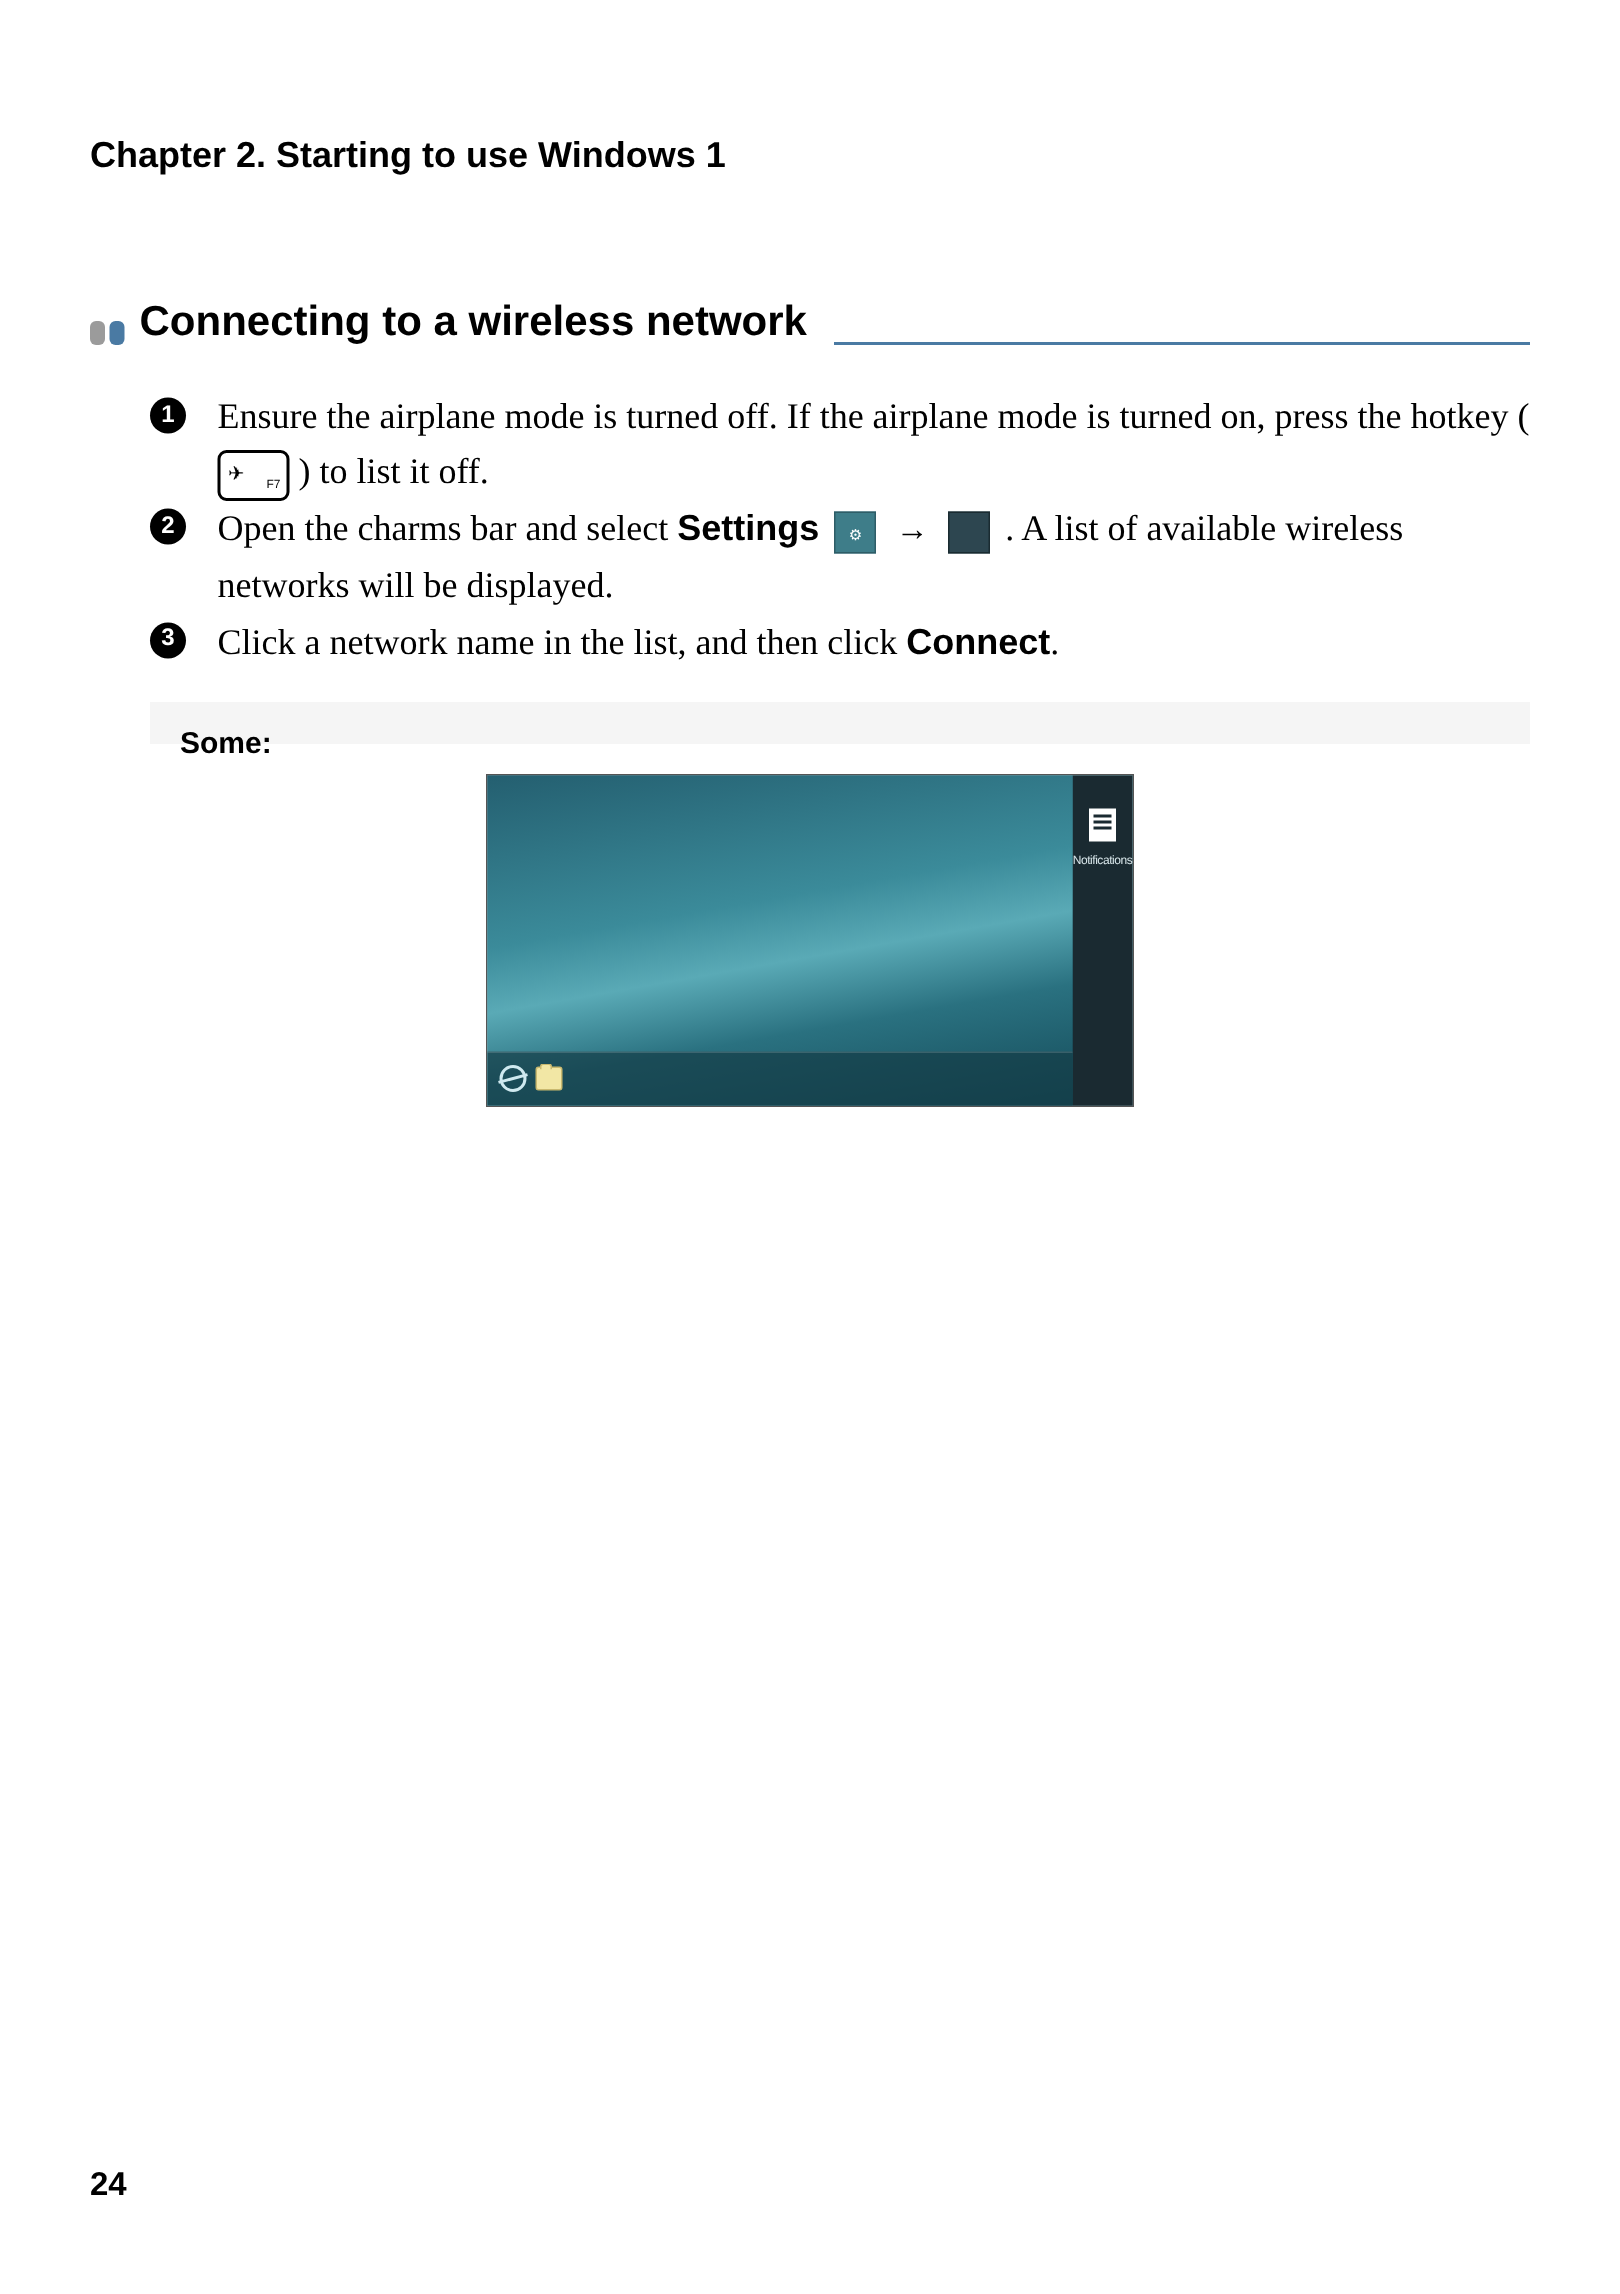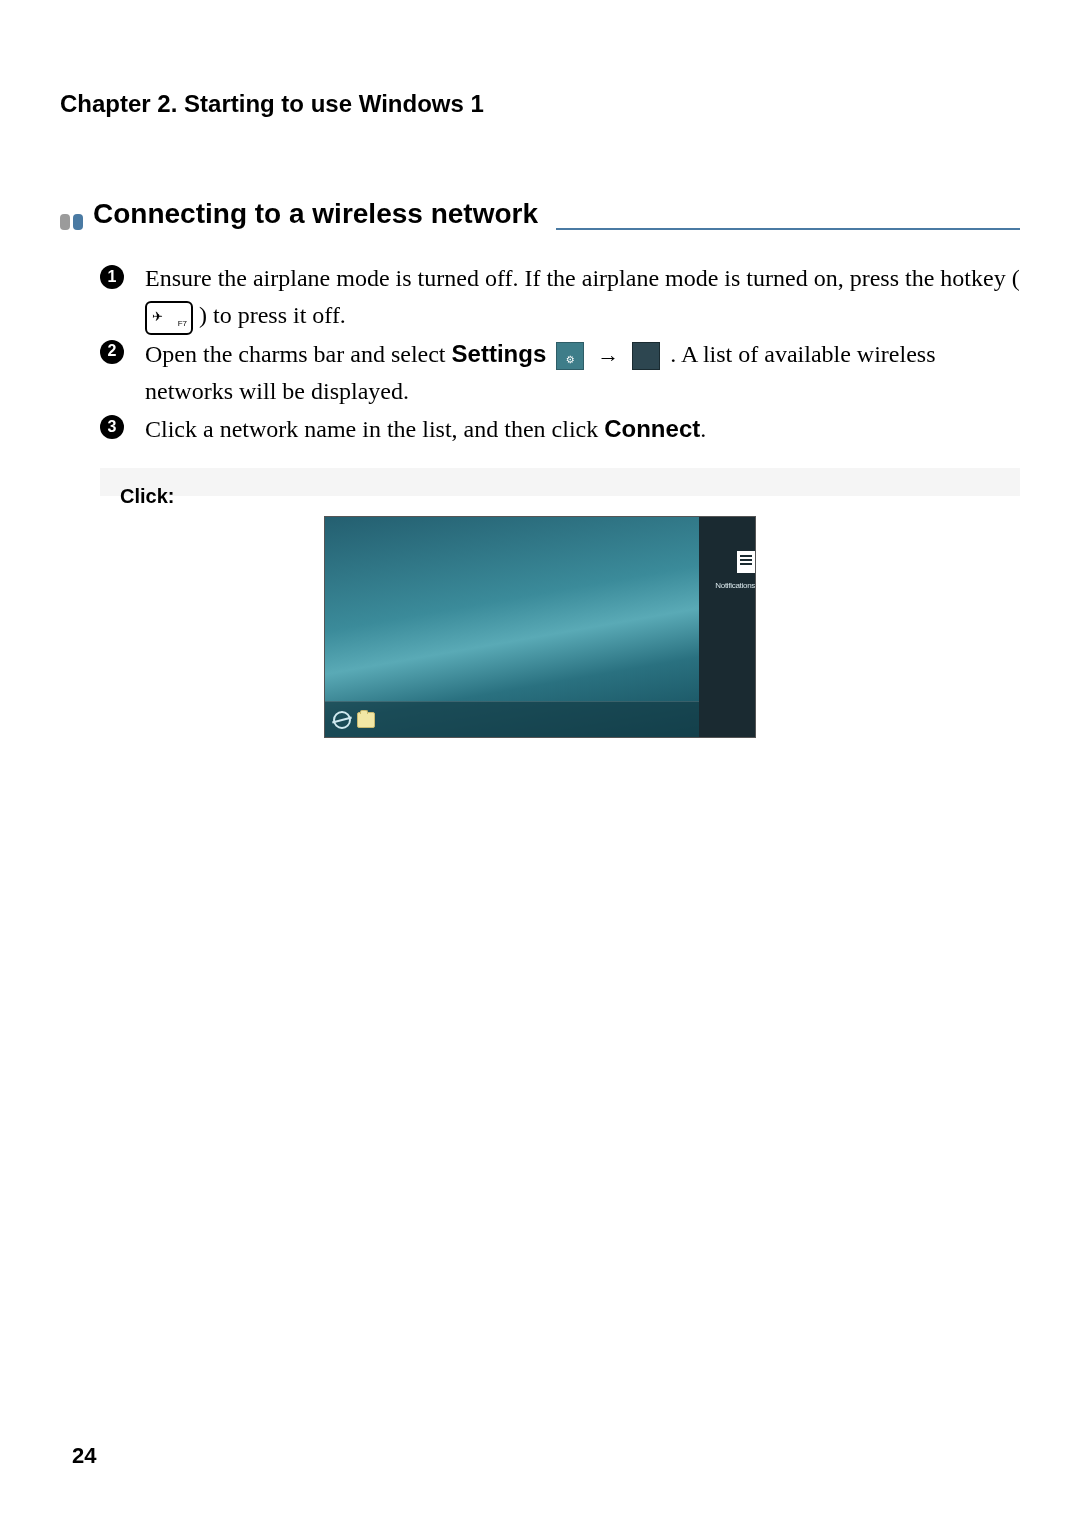--- a/index.html
+++ b/index.html
@@ -204,46 +204,46 @@
   .ie-icon::after{
     content:"";
     position:absolute; left:-3px; top:6px; width:20px; height:2px; background:#cfe9ef; transform:rotate(-15deg);
   }
   .explorer-icon {
     width: 16px; height: 14px; background:#f2e7a5; border:1px solid #c9b96f; border-radius:2px;
     position: relative;
   }
   .explorer-icon::before{content:"";position:absolute;left:2px;top:-3px;width:6px;height:3px;background:#f2e7a5;border:1px solid #c9b96f;border-bottom:none;border-radius:2px 2px 0 0;}
   .sidebar {
-    width: 56px;
+    width: 40px;
     background: #1a2a31;
     display: flex;
     flex-direction: column;
-    align-items: flex-end;
-    padding-top: 34px;
+    align-items: center;
+    padding-top: 22px;
     box-sizing: border-box;
   }
   .notif-icon {
     width: 18px;
     height: 22px;
     background: #fff;
     position: relative;
     margin-bottom: 8px;
   }
   .notif-icon::before{content:"";position:absolute;left:3px;top:4px;width:12px;height:2px;background:#1a2a31;box-shadow:0 4px 0 #1a2a31, 0 8px 0 #1a2a31;}
   .notif-label {
     color: #d8e6ea;
     font-family: Arial, sans-serif;
     font-size: 8px;
     letter-spacing: -0.3px;
   }
   .page-num {
     position: absolute;
     bottom: 60px;
-    left: 72px;
+    left: 60px;
     font-family: Arial, Helvetica, sans-serif;
     font-weight: bold;
     font-size: 22px;
   }
 </style>
 </head>
 <body>
 
 <div class="page">
 
@@ -260,42 +260,42 @@
 
 
   <ol class="steps">
     <li>
       <span class="step-number">1</span>
       <span>Ensure the airplane mode is turned off. If the airplane mode is turned on, press the hotkey (</span>
       <span class="hotkey">
         <span class="plane">✈</span>
         <span class="fx">F7</span>
       </span>
-      <span>) to press it off.</span>
+      <span>) to list it off.</span>
     </li>
     <li>
       <span class="step-number">2</span>
       <span>Open the charms bar and select </span>
       <span class="bold-inline">Settings</span>
       <span class="inline-tile tile-teal">
         <span class="gear">⚙</span>
       </span>
       <span class="arrow-sym">→</span>
       <span class="inline-tile tile-dark"></span>
       <span>. A list of available wireless networks will be displayed.</span>
     </li>
     <li>
       <span class="step-number">3</span>
       <span>Click a network name in the list, and then click </span>
       <span class="bold-inline">Connect</span><span>.</span>
     </li>
   </ol>
 
   <div class="note-box">
-    <span class="note-label">Click:</span>
+    <span class="note-label">Some:</span>
   </div>
 
   <div class="screenshot-wrap">
     <div class="screenshot">
       <div class="desktop-area">
         <div class="taskbar">
           <span class="tb-icon">
             <span class="ie-icon"></span>
           </span>
           <span class="tb-icon">

